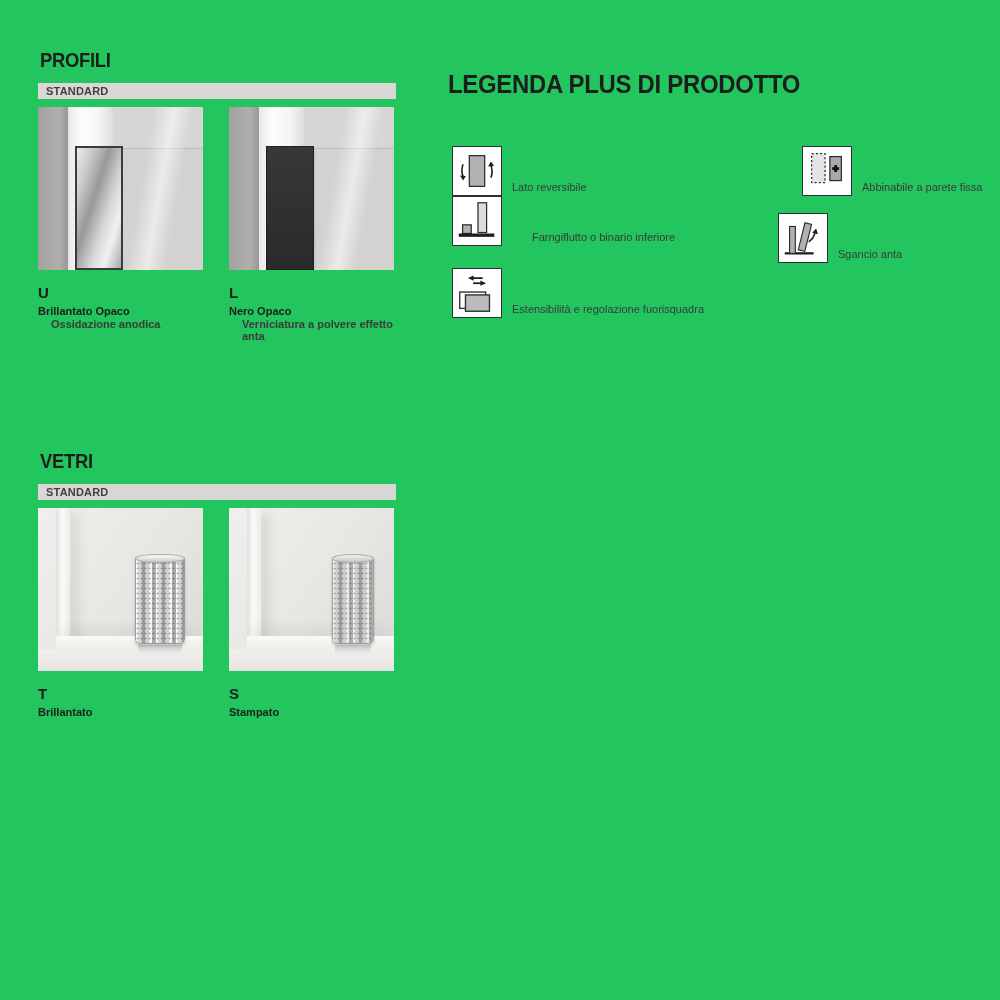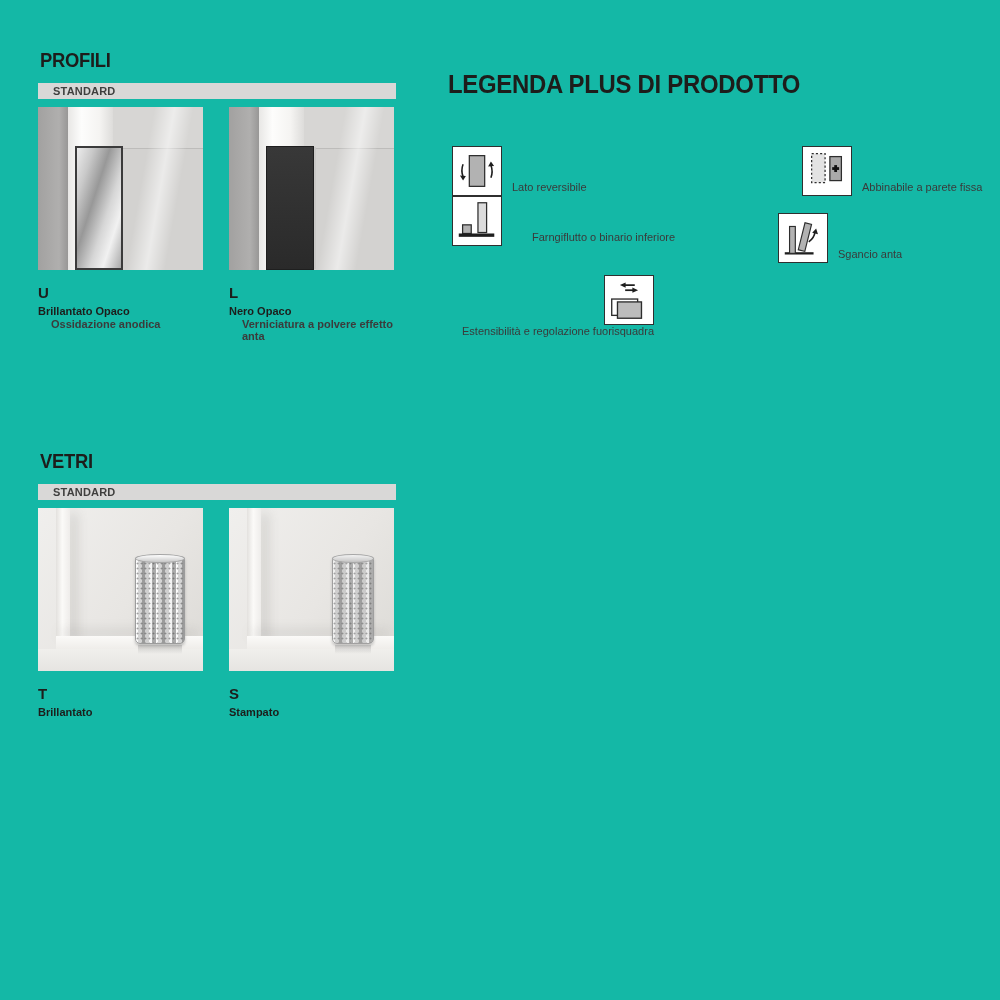--- a/index.html
+++ b/index.html
@@ -1,30 +1,30 @@
 <!DOCTYPE html>
 <html><head>
 <meta charset="utf-8">
 <style>
   html,body { margin:0; padding:0; background:#ffffff; }
   body { font-family:"Liberation Sans", sans-serif; color:#1d1d1b; }
-  .page { position:relative; width:1000px; height:1000px; background:#14b8a6; overflow:hidden; }
+  .page { position:relative; width:1000px; height:1000px; background:#22c55e; overflow:hidden; }
 
   
   .h-big, .h-small {
     font-weight:700; color:#1d1d1b; letter-spacing:-0.3px;
     transform:scaleX(0.92); transform-origin:0 50%; white-space:nowrap;
   }
   .h-small { font-size:20px; line-height:24px; }
   .h-big   { font-size:26px; line-height:28px; }
 
   .std-bar {
     position:absolute; left:38px; width:358px; height:16px;
     background:#d9d8d7; color:#3f3f3e; font-size:11px; font-weight:700;
-    line-height:16px; padding-left:15px; box-sizing:border-box; letter-spacing:0.2px;
+    line-height:16px; padding-left:8px; box-sizing:border-box; letter-spacing:0.2px;
   }
 
   
   .card { position:absolute; width:166px; }
   .code { font-size:15px; font-weight:700; margin-top:15px; line-height:15px; }
   .name { font-size:11px; font-weight:700; margin-top:5px; line-height:12px; }
   .desc { font-size:11px; font-weight:700; margin-top:1px; line-height:12px; color:#3b3b3b;margin-left:13px; }
 
   
   .pphoto { position:relative; width:165px; height:163px; background:#d3d2d0; overflow:hidden; }
@@ -129,21 +129,21 @@
     <div class="legend-icon">
       <svg viewBox="0 0 50 50">
         <rect x="26" y="6" width="9" height="31" fill="#dcdcdc" stroke="#2d2d2d" stroke-width="1.3"></rect>
         <rect x="10" y="29" width="9" height="9" fill="#b2b2b2" stroke="#2d2d2d" stroke-width="1.3"></rect>
         <rect x="6" y="38" width="37" height="3.5" fill="#1e1e1e"></rect>
       </svg>
     </div>
     <div class="legend-label">Farngiflutto o binario inferiore</div>
   </div>
 
-  <div class="legend-row" style="left:452px; top:275px;flex-direction:column;">
+  <div class="legend-row" style="left:452px; top:268px;">
     <div class="legend-icon">
       <svg viewBox="0 0 50 50">
         <line x1="20" y1="9.5" x2="31" y2="9.5" stroke="#1e1e1e" stroke-width="1.8"></line>
         <polygon points="15.5,9.5 21.5,6.8 21.5,12.2" fill="#1e1e1e"></polygon>
         <line x1="21" y1="14.8" x2="30" y2="14.8" stroke="#1e1e1e" stroke-width="1.8"></line>
         <polygon points="34.5,14.8 28.5,12.1 28.5,17.5" fill="#1e1e1e"></polygon>
         <rect x="7" y="24" width="27" height="17" fill="#ffffff" stroke="#2d2d2d" stroke-width="1.4"></rect>
         <rect x="13" y="27" width="25" height="17" fill="#bcbcbc" stroke="#2d2d2d" stroke-width="1.4"></rect>
       </svg>
     </div>

